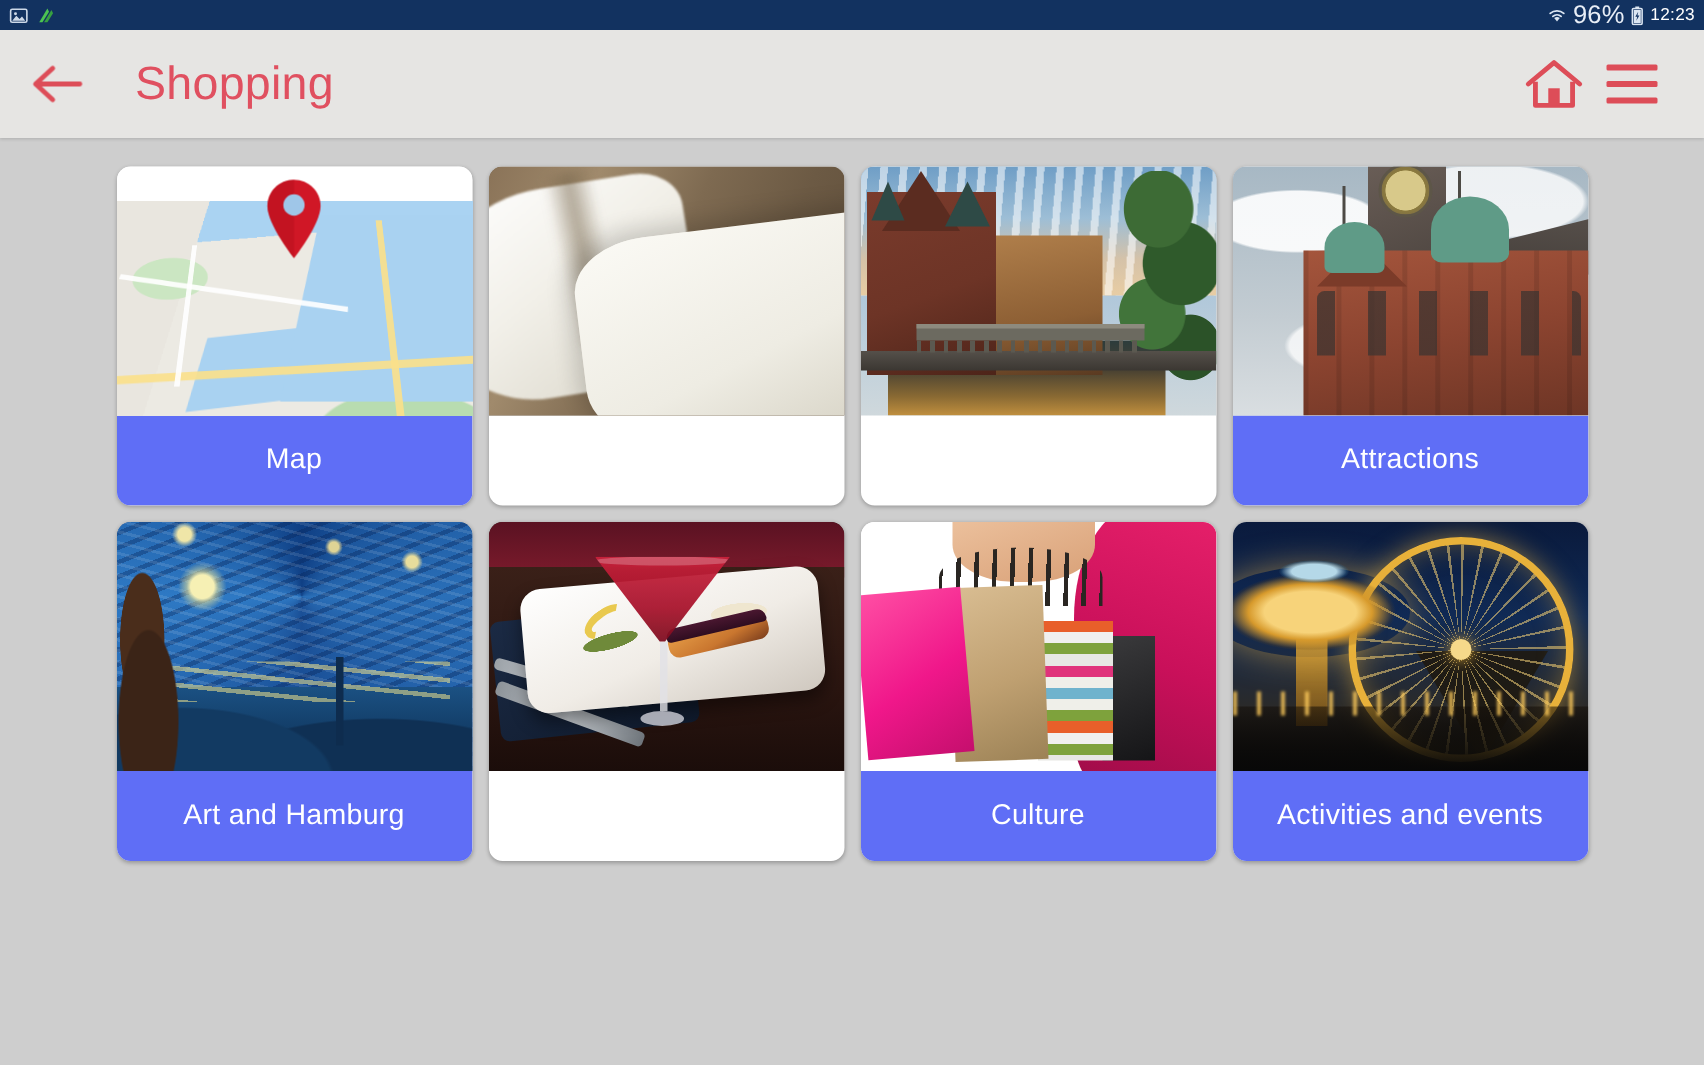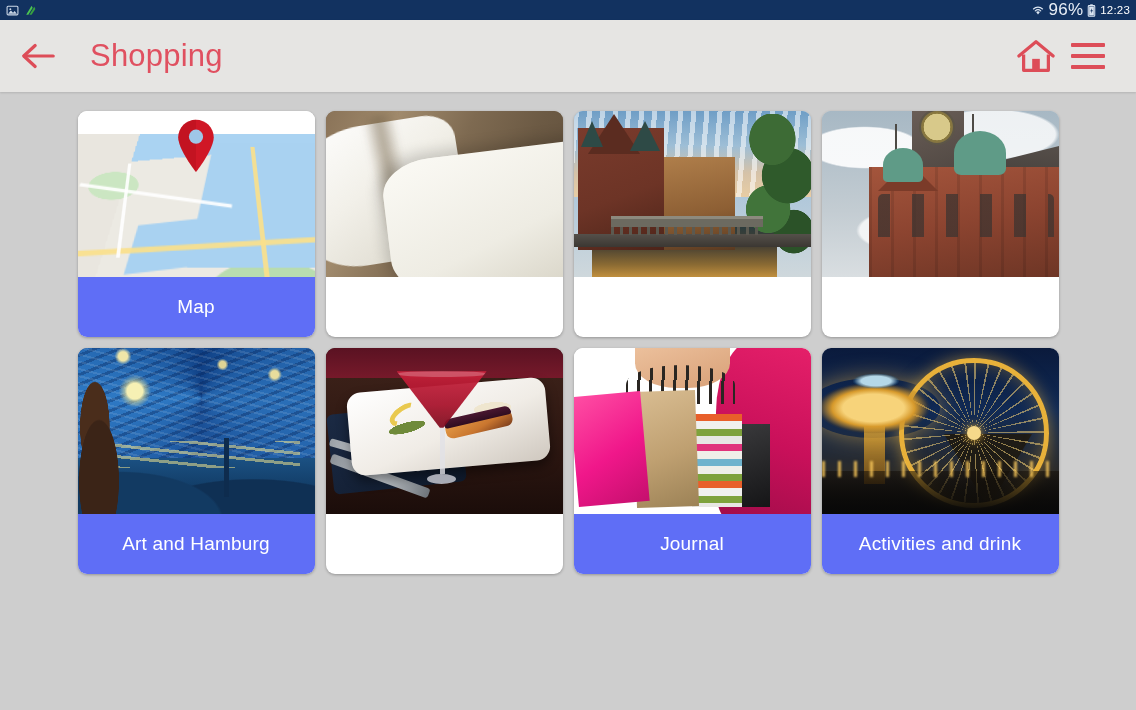--- a/index.html
+++ b/index.html
@@ -610,20 +610,21 @@
         <div class="at-needle2"></div>
         <div class="at-tower"></div>
         <div class="at-clock"></div>
         <div class="at-roofR"></div>
         <div class="at-facade"></div>
         <div class="at-gable"></div>
         <div class="at-dome1"></div>
         <div class="at-dome2"></div>
         <div class="at-windows"></div>
       </div>
+      <div class="card-label">Attractions</div>
     </div>
 
     <div class="card">
       <div class="card-img art-starry">
         <div class="sn-hills"></div>
         <div class="sn-yellow"></div>
         <div class="sn-steeple"></div>
         <div class="sn-cypress"></div>
       </div>
       <div class="card-label">Art and Hamburg</div>
@@ -653,31 +654,31 @@
     <div class="card">
       <div class="card-img art-shop">
         <div class="sh-coat"></div>
         <div class="sh-arm"></div>
         <div class="sh-handles"></div>
         <div class="sh-bagD"></div>
         <div class="sh-bagC"></div>
         <div class="sh-bagB"></div>
         <div class="sh-bagA"></div>
       </div>
-      <div class="card-label">Journal</div>
+      <div class="card-label">Culture</div>
     </div>
 
     <div class="card">
       <div class="card-img art-fair">
         <div class="ff-legs"></div>
         <div class="ff-wheel"></div>
         <div class="ff-hub"></div>
         <div class="ff-column"></div>
         <div class="ff-swing"></div>
         <div class="ff-swing-top"></div>
         <div class="ff-ground"></div>
         <div class="ff-lights"></div>
       </div>
-      <div class="card-label">Activities and drink</div>
+      <div class="card-label">Activities and events</div>
     </div>
 
   </div>
 </div>
 
 </body></html>

